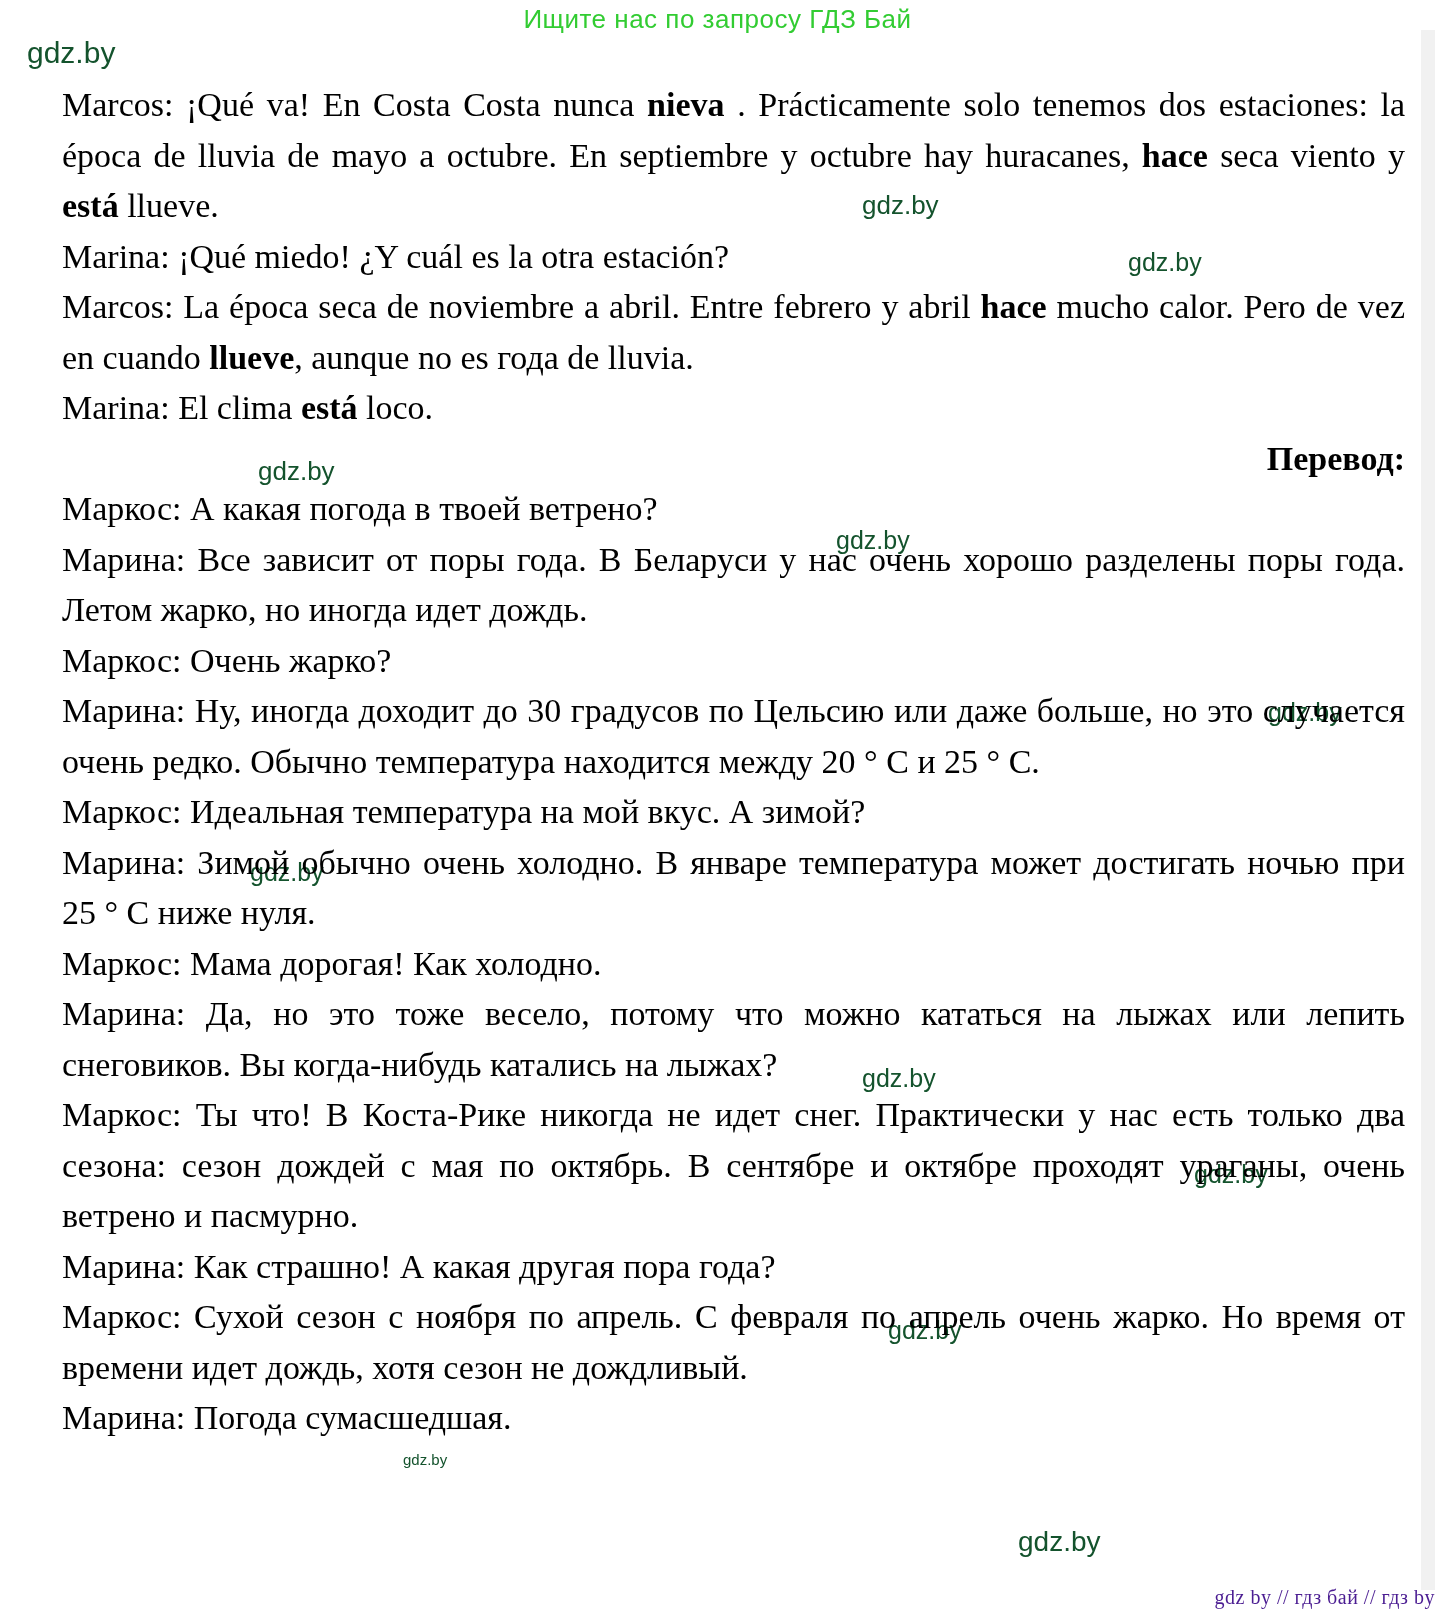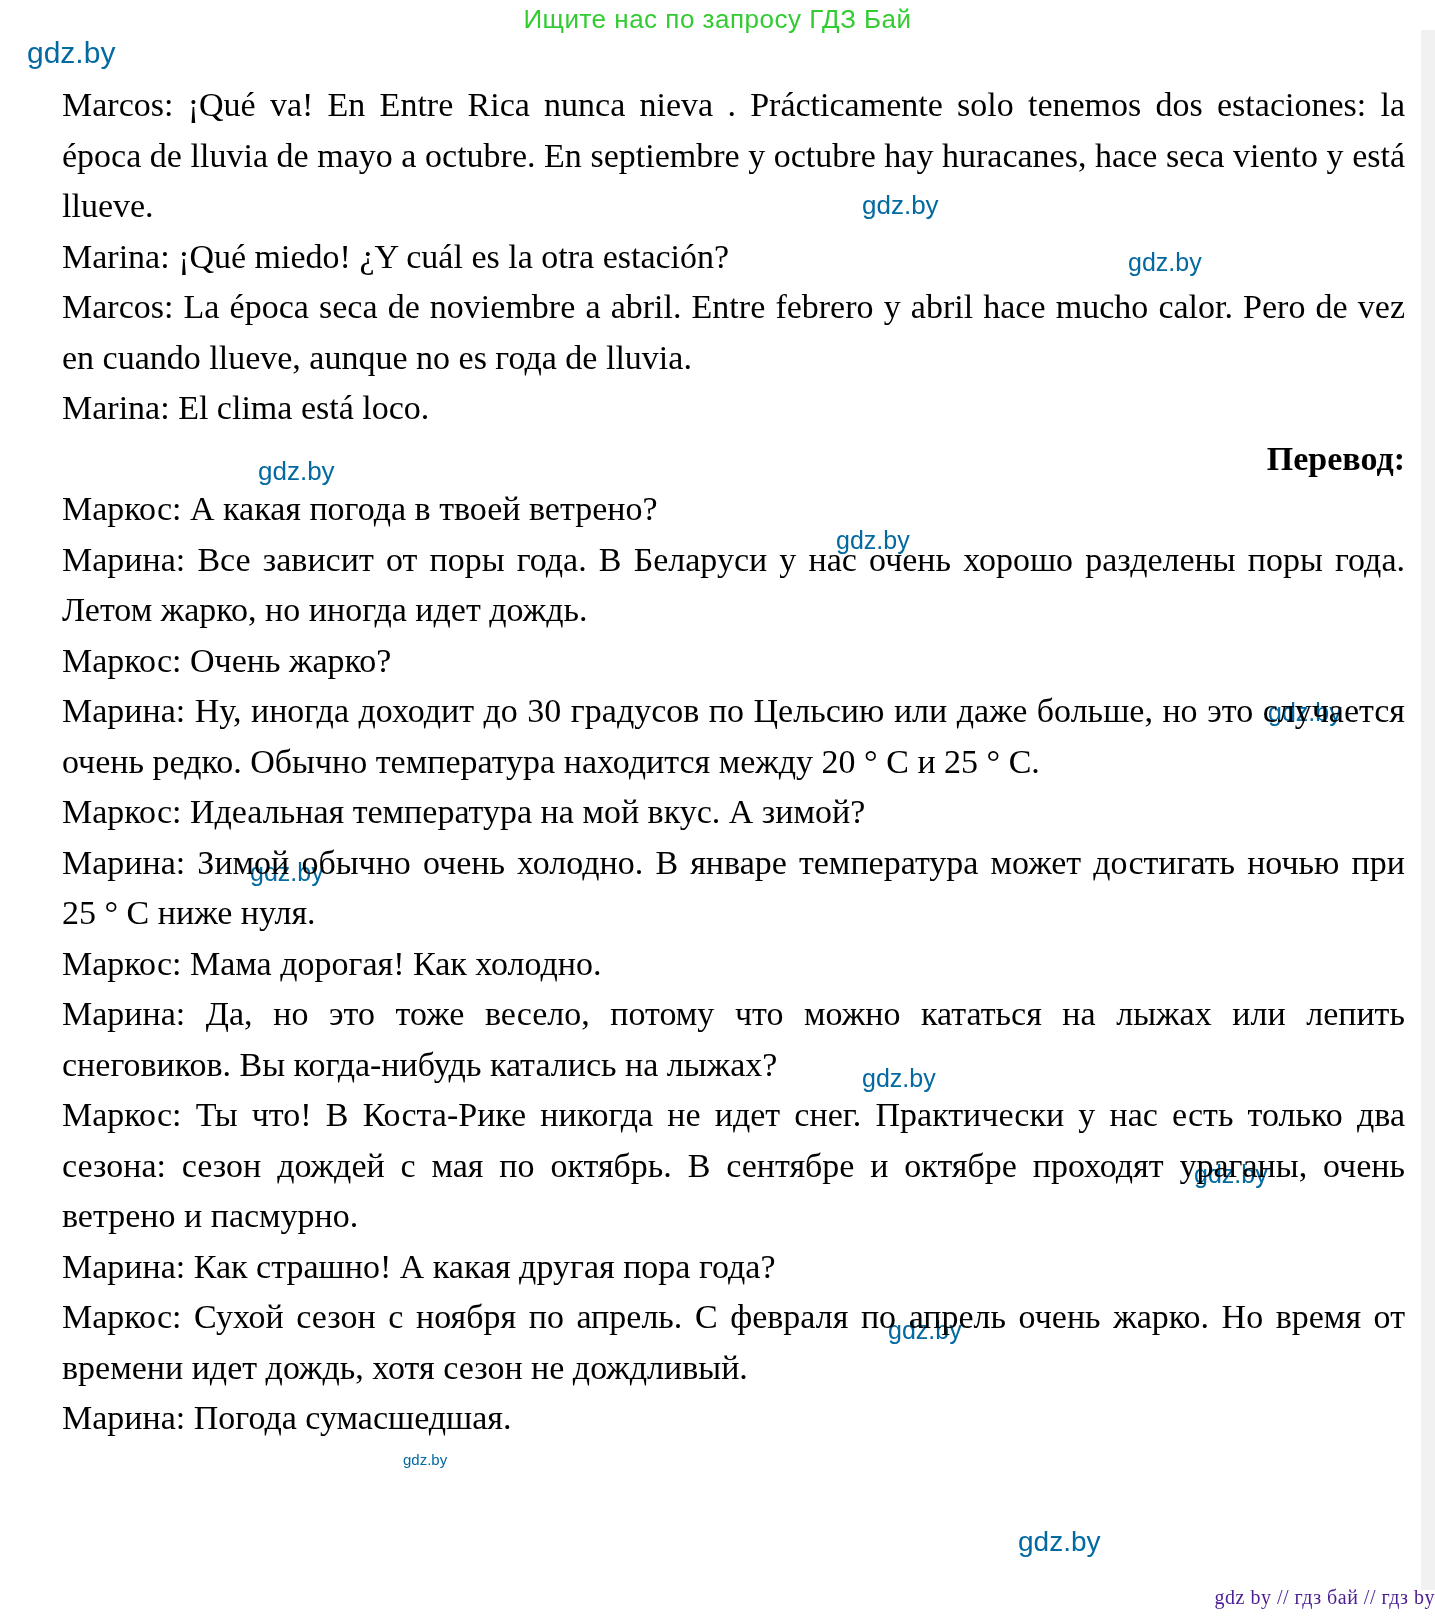--- a/index.html
+++ b/index.html
@@ -6,28 +6,28 @@
   .page{
     position:relative;width:1435px;height:1620px;background:#ffffff;
     font-family:"Liberation Serif",serif;color:#000000;overflow:hidden;
   }
   .promo{
     position:absolute;top:4px;left:0;width:100%;text-align:center;
     font-family:"Liberation Sans",sans-serif;font-size:26px;letter-spacing:0.5px;
   }
   .wm{
     position:absolute;font-family:"Liberation Sans",sans-serif;
-    color:#0369a1;white-space:nowrap;line-height:1;
+    color:#14532d;white-space:nowrap;line-height:1;
   }
   .content{
     position:absolute;left:62px;top:80px;width:1343px;
     font-size:34px;line-height:50.5px;text-align:justify;
   }
   .content p{margin:0;padding:0;}
-  .b{font-weight:normal;}
+  .b{font-weight:bold;}
   .heading{margin:51px 0 0 0;font-weight:bold;text-align:right;}
   .scrollbar-track{
     position:absolute;right:0;top:30px;width:14px;height:1560px;background:#f1f1f1;
   }
   .footer{
     position:absolute;left:0;top:1586px;width:100%;text-align:right;
     font-family:Liberation Serif, serif;font-size:20px;letter-spacing:0.5px;
   }
 </style>
 </head>
@@ -47,21 +47,21 @@
       <span class="wm" style="left: 250px; top: 860px; font-size: 25px;">gdz.by</span>
       <span class="wm" style="left: 862px; top: 1066px; font-size: 25px;">gdz.by</span>
       <span class="wm" style="left: 1194px; top: 1162px; font-size: 25px;">gdz.by</span>
       <span class="wm" style="left: 888px; top: 1318px; font-size: 25px;">gdz.by</span>
       <span class="wm" style="left: 403px; top: 1452px; font-size: 15px;">gdz.by</span>
       <span class="wm" style="left: 1018px; top: 1528px; font-size: 28px;">gdz.by</span>
     </div>
 
   <div class="content">
     <div>
-        <p><span>Marcos: ¡Qué va! En Entre Rica nunca </span><span class="b">nieva</span><span> . Prácticamente solo tenemos dos estaciones: la época de lluvia de mayo a octubre. En septiembre y octubre hay huracanes, </span><span class="b">hace</span><span> seca viento y </span><span class="b">está</span><span> llueve.</span></p>
+        <p><span>Marcos: ¡Qué va! En Costa Costa nunca </span><span class="b">nieva</span><span> . Prácticamente solo tenemos dos estaciones: la época de lluvia de mayo a octubre. En septiembre y octubre hay huracanes, </span><span class="b">hace</span><span> seca viento y </span><span class="b">está</span><span> llueve.</span></p>
         <p><span>Marina: ¡Qué miedo! ¿Y cuál es la otra estación?</span></p>
         <p><span>Marcos: La época seca de noviembre a abril. Entre febrero y abril </span><span class="b">hace</span><span> mucho calor. Pero de vez en cuando </span><span class="b">llueve</span><span>, aunque no es года de lluvia.</span></p>
         <p><span>Marina: El clima </span><span class="b">está</span><span> loco.</span></p>
       </div>
     <p class="heading">Перевод:</p>
     <div>
         <p><span>Маркос: А какая погода в твоей ветрено?</span></p>
         <p><span>Марина: Все зависит от поры года. В Беларуси у нас очень хорошо разделены поры года. Летом жарко, но иногда идет дождь.</span></p>
         <p><span>Маркос: Очень жарко?</span></p>
         <p><span>Марина: Ну, иногда доходит до 30 градусов по Цельсию или даже больше, но это случается очень редко. Обычно температура находится между 20 ° С и 25 ° С.</span></p>

